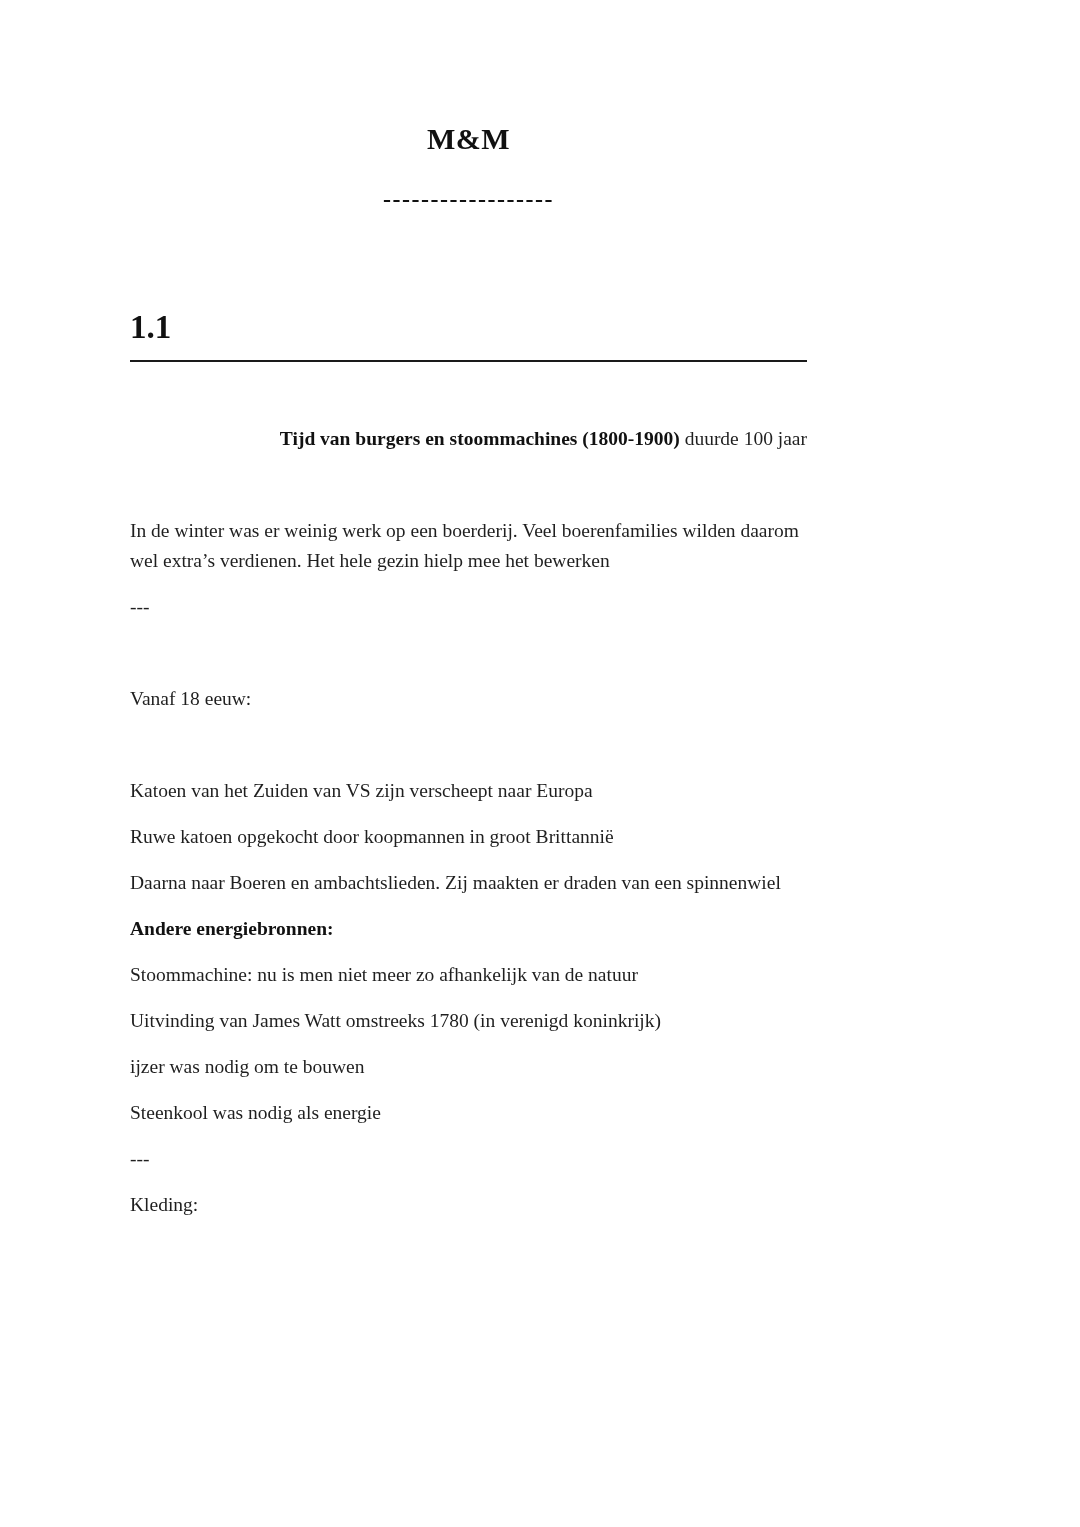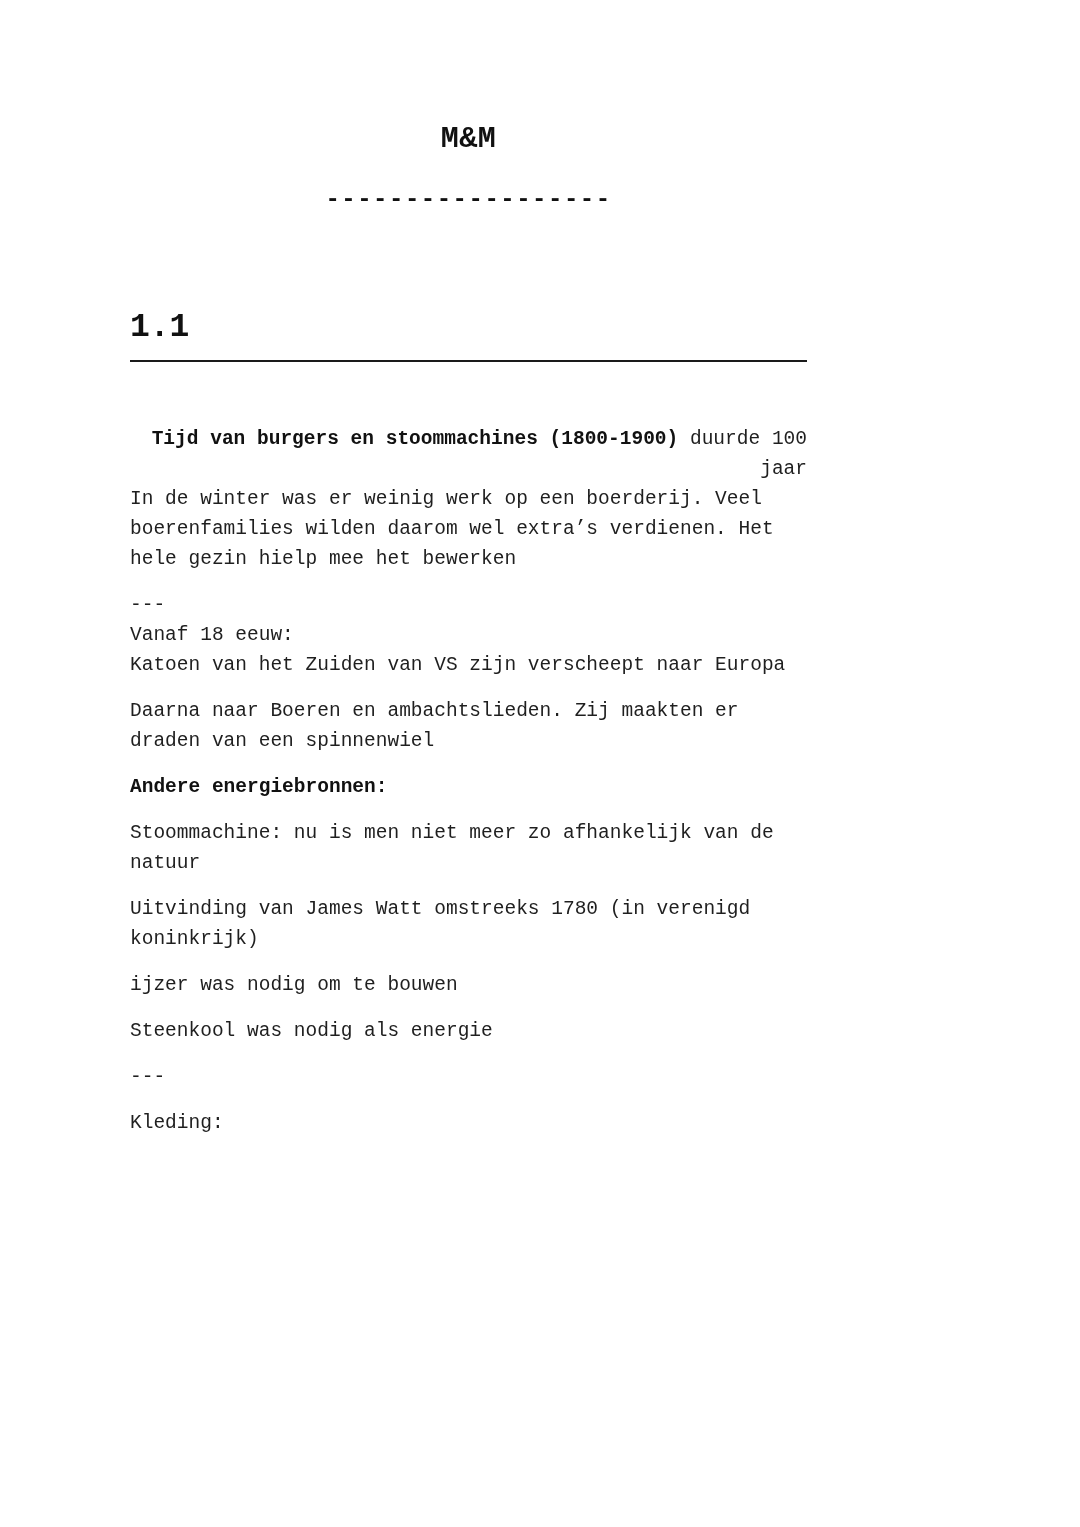--- a/index.html
+++ b/index.html
@@ -5,21 +5,21 @@
   html, body {
     margin: 0;
     padding: 0;
     background: #ffffff;
   }
   .sheet {
     position: relative;
     width: 932px;
     height: 1527px;
     background: #ffffff;
-    font-family: Liberation Mono, monospace;
+    font-family: Liberation Serif, serif;
     color: #1a1a1a;
     box-sizing: border-box;
     padding: 122px 125px 0 130px;
     overflow: hidden;
     border-radius: 22px;
   }
   .doc-title {
     margin: 0;
     text-align: center;
     font-size: 30px;
@@ -55,41 +55,42 @@
     margin: 0;
     font-size: 19.5px;
     line-height: 30px;
     color: #1f1f1f;
   }
   .para strong {
     font-weight: 700;
     color: #111111;
   }
   .gap-first  { margin-top: 62px; text-align: right; }
-  .gap-large  { }
+  .gap-large  { margin-top: 62px; }
   .gap-normal { margin-top: 16px; }
 </style>
 </head>
 <body>
 
 <div class="sheet">
   <h1 class="doc-title">M&amp;M</h1>
 
   <div class="dashed-sep">------------------</div>
 
   <h2 class="section-heading">1.1</h2>
 
   <hr class="section-rule">
 
   <div class="paragraphs" id="paragraphs">
       <p class="para gap-first"><strong>Tijd van burgers en stoommachines (1800-1900)</strong> duurde 100 jaar</p>
       <p class="para gap-large">In de winter was er weinig werk op een boerderij. Veel boerenfamilies wilden daarom wel extra’s verdienen. Het hele gezin hielp mee het bewerken</p>
       <p class="para gap-normal">---</p>
       <p class="para gap-large">Vanaf 18 eeuw:</p>
       <p class="para gap-large">Katoen van het Zuiden van VS zijn  verscheept naar Europa</p>
+      <p class="para gap-normal">Ruwe katoen opgekocht door koopmannen in groot Brittannië</p>
       <p class="para gap-normal">Daarna naar Boeren en ambachtslieden. Zij maakten er draden van een spinnenwiel</p>
       <p class="para gap-normal"><strong>Andere energiebronnen:</strong></p>
       <p class="para gap-normal">Stoommachine: nu is men niet meer zo afhankelijk van de natuur</p>
       <p class="para gap-normal">Uitvinding van James Watt omstreeks 1780 (in verenigd koninkrijk)</p>
       <p class="para gap-normal">ijzer was nodig om te bouwen</p>
       <p class="para gap-normal">Steenkool was nodig als energie</p>
       <p class="para gap-normal">---</p>
       <p class="para gap-normal">Kleding:</p>
     </div>
 </div>

